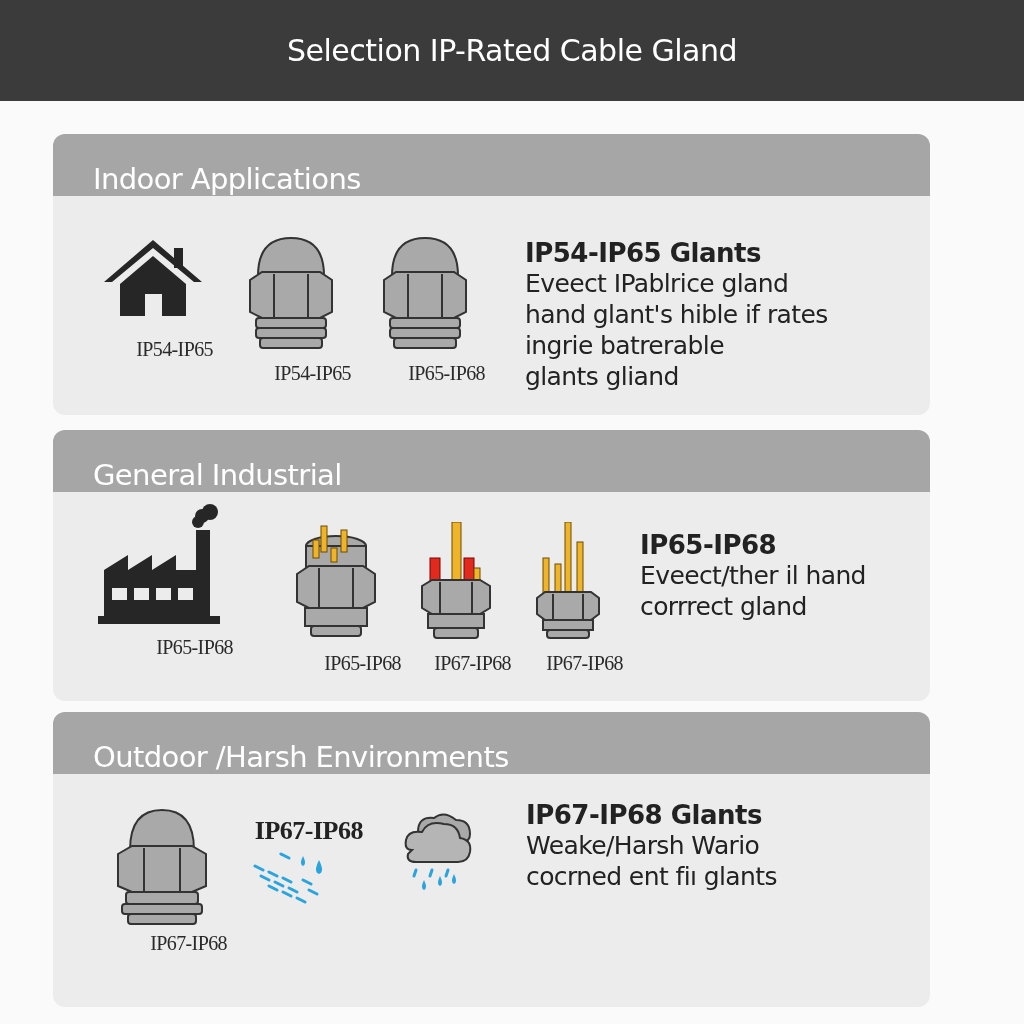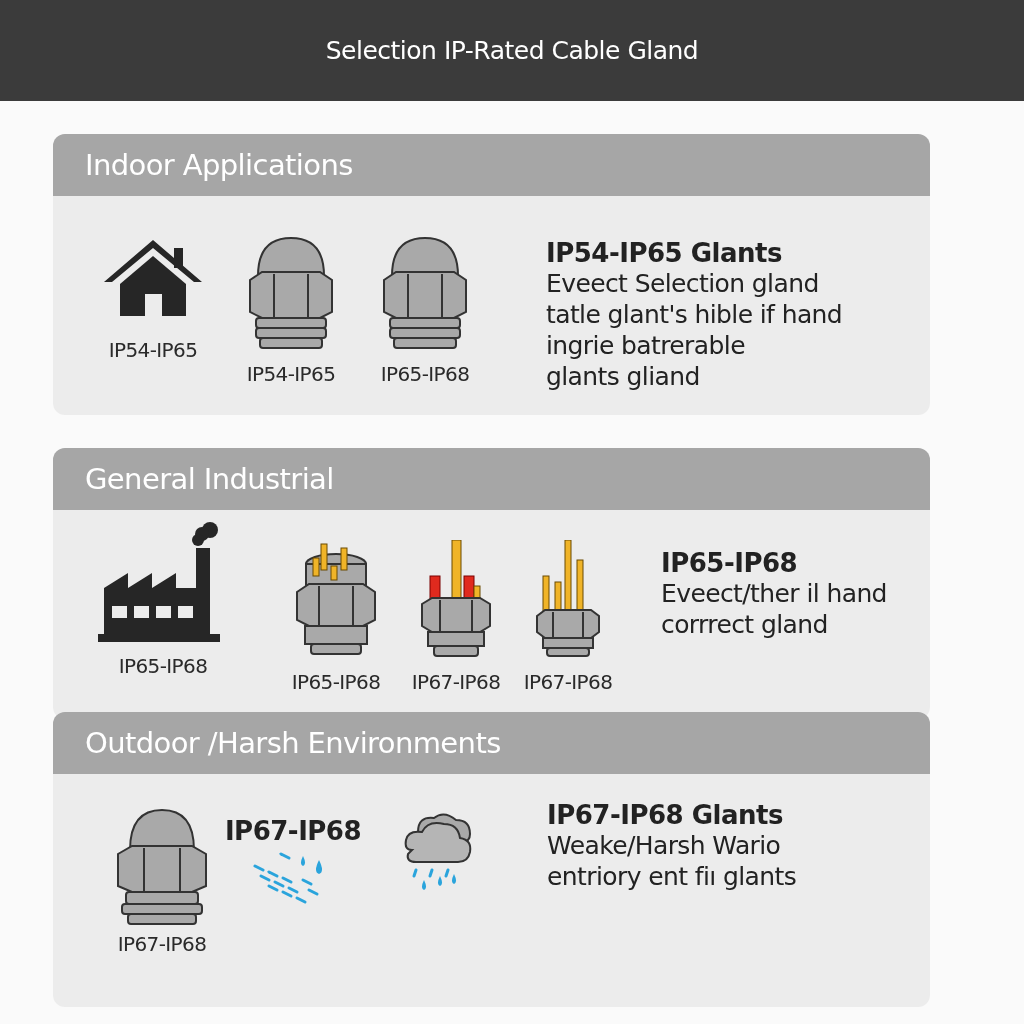--- a/index.html
+++ b/index.html
@@ -4,42 +4,42 @@
 <style>
   * { box-sizing: border-box; margin: 0; padding: 0; }
   html, body { width: 1024px; height: 1024px; background: #fafafa; overflow: hidden; }
   body { font-family: "DejaVu Sans", "Liberation Sans", sans-serif; color: #222; position: relative; }
 
   .title-bar {
     position: absolute; left: 0; top: 0; width: 1024px; height: 101px;
     background: #3b3b3b; display: flex; align-items: center; justify-content: center;
   }
   .title-bar h1 {
-    color: #fff; font-size: 25px; font-weight: normal; letter-spacing: -0.5px;
+    color: #fff; font-size: 30px; font-weight: normal; letter-spacing: -0.5px;
     font-family: "DejaVu Sans", sans-serif; 
   }
 
   .panel {
     position: absolute; left: 53px; width: 877px;
     background: #ececec; border-radius: 12px; overflow: hidden;
   }
   .panel-header {
-    height: 62px; background: #a6a6a6; display: flex; align-items: center;
-    padding-left: 32px;
+    height: 62px; background: #a6a6a6; display: flex; align-items: flex-end;
+    padding-left: 40px;
   }
   .panel-header span { color: #fff; font-size: 29px; letter-spacing: -0.6px; }
 
   .p1 { top: 134px; height: 281px; }
-  .p2 { top: 448px; height: 271px; }
+  .p2 { top: 430px; height: 271px; }
   .p3 { top: 712px; height: 295px; }
 
-  .item { position: absolute; text-align: center; }
+  .item { position: absolute; text-align: right; font-family: Liberation Serif, serif; }
   .item .cap { font-size: 20px; color: #2a2a2a; letter-spacing: -0.6px; white-space: nowrap; }
 
-  .desc { position: absolute; margin-left: 21px; }
+  .desc { position: absolute; }
   .desc .head { font-size: 26px; font-weight: bold; color: #222; letter-spacing: -0.5px; white-space: nowrap; }
   .desc .line { font-size: 25px; color: #222; line-height: 31px; letter-spacing: -0.6px; white-space: nowrap; }
 
   svg { display: block; margin: 0 auto; }
 </style>
 </head>
 <body>
 
 <div class="title-bar">
   <h1>Selection IP-Rated Cable Gland</h1>
@@ -81,22 +81,22 @@
       <line x1="62" y1="38" x2="62" y2="82" stroke="#333" stroke-width="2"></line>
       <rect x="10" y="82" width="70" height="10" rx="3" fill="#a9a9a9" stroke="#333" stroke-width="2"></rect>
       <rect x="10" y="92" width="70" height="10" rx="3" fill="#a9a9a9" stroke="#333" stroke-width="2"></rect>
       <rect x="14" y="102" width="62" height="10" rx="3" fill="#a9a9a9" stroke="#333" stroke-width="2"></rect>
     </svg>
     <div class="cap" style="margin-top:6px;">IP65-IP68</div>
   </div>
 
   <div class="desc" style="left:472px; top:104px;">
     <div class="head">IP54-IP65 Glants</div>
-    <div class="line">Eveect Selection gland</div>
-    <div class="line">tatle glant's hible if hand</div>
+    <div class="line">Eveect IPablrice gland</div>
+    <div class="line">hand glant's hible if rates</div>
     <div class="line">ingrie batrerable</div>
     <div class="line">glants gliand</div>
   </div>
 </div>
 
 <div class="panel p2">
   <div class="panel-header">
     <span>General Industrial</span>
   </div>
 
@@ -221,15 +221,15 @@
       </g>
       <path d="M24,68 Q20,76 24,78 Q28,76 24,68 Z" fill="#2aa4dc"></path>
       <path d="M40,64 Q36,72 40,74 Q44,72 40,64 Z" fill="#2aa4dc"></path>
       <path d="M54,62 Q50,70 54,72 Q58,70 54,62 Z" fill="#2aa4dc"></path>
     </svg>
   </div>
 
   <div class="desc" style="left:473px; top:88px;">
     <div class="head">IP67-IP68 Glants</div>
     <div class="line">Weake/Harsh Wario</div>
-    <div class="line">entriory ent fiı glants</div>
+    <div class="line">cocrned ent fiı glants</div>
   </div>
 </div>
 
 </body></html>

